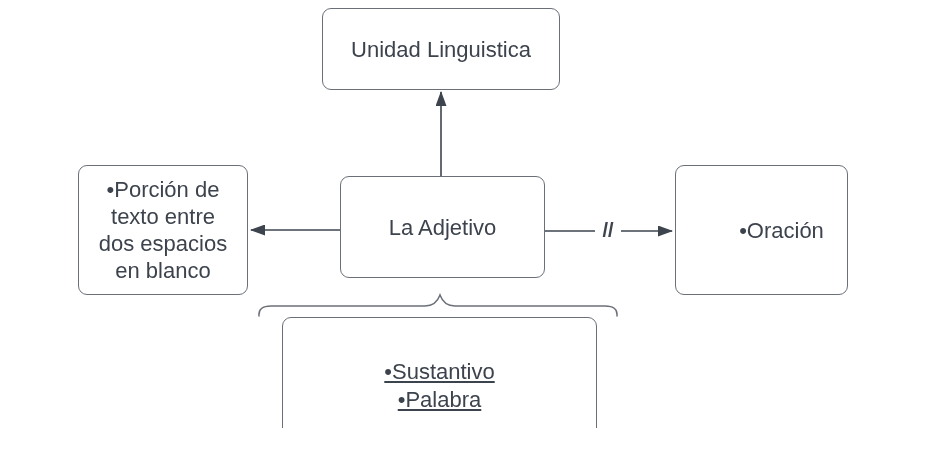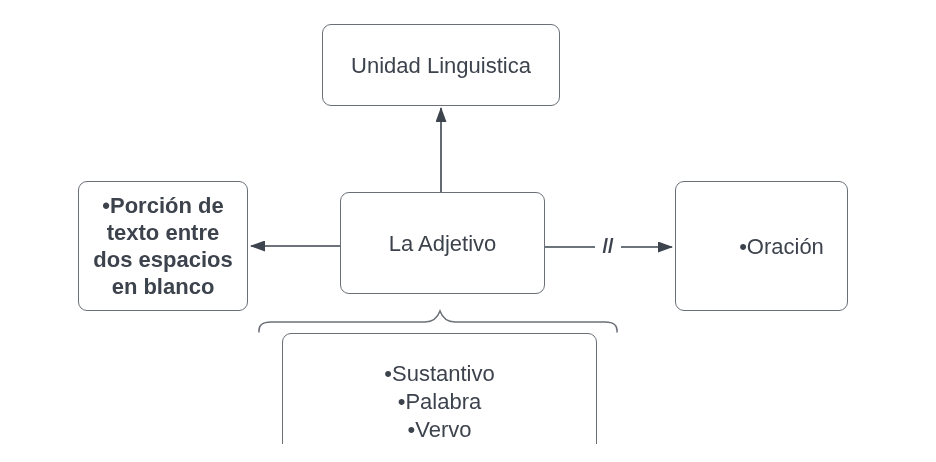--- a/index.html
+++ b/index.html
@@ -11,21 +11,20 @@
   * { box-sizing: border-box; }
   html, body { margin: 0; padding: 0; background: var(--background); }
   body { font-family: "Liberation Sans", sans-serif; }
 
   .canvas {
     position: relative;
     width: 936px;
     height: 428px;
     background: var(--background);
     overflow: hidden;
-    margin-top: 16px;
   }
 
   .edges-layer {
     position: absolute;
     left: 0; top: 0;
     width: 936px; height: 462px;
     pointer-events: none;
   }
 
   .node {
@@ -37,26 +36,26 @@
     align-items: center;
     justify-content: center;
     text-align: center;
     color: var(--node-text);
     font-size: 22px;
     line-height: 27px;
   }
 
   .node-unidad   { left: 322px; top: 8px;   width: 238px; height: 82px;  }
   .node-palabra  { left: 340px; top: 176px; width: 205px; height: 102px; }
-  .node-porcion  { left: 78px;  top: 165px; width: 170px; height: 130px; white-space: pre-line; font-weight: bold; }
+  .node-porcion  { left: 78px;  top: 165px; width: 170px; height: 130px; white-space: pre-line; }
   .node-oracion  { left: 675px; top: 165px; width: 173px; height: 130px; padding-left: 40px; }
   .node-categorias { left: 282px; top: 317px; width: 315px; height: 138px; }
 
   .node-categorias .list { display: block; }
-  .node-categorias .list-item { display: block; line-height: 28px; }
+  .node-categorias .list-item { display: block; line-height: 28px; text-decoration: underline; }
 
   .edge-line { stroke: var(--edge); stroke-width: 1.6; fill: none; }
   .arrow-head-shape { fill: var(--edge); stroke: none; }
   .brace-path { stroke: var(--node-border); stroke-width: 1.5; fill: none; stroke-linecap: round; }
 
   .break-marker {
     position: absolute;
     left: 595px;
     top: 217px;
     width: 26px;
@@ -107,19 +106,18 @@
   </div>
 
   <div class="node node-oracion">
     <span>•Oración</span>
   </div>
 
   <div class="node node-categorias">
     <span class="list">
       <span class="list-item">•Sustantivo</span>
       <span class="list-item">•Palabra</span>
-      <span class="list-item">•Vervo</span>
     </span>
   </div>
 
   <div class="break-marker">//</div>
 
 </div>
 
 </body></html>

